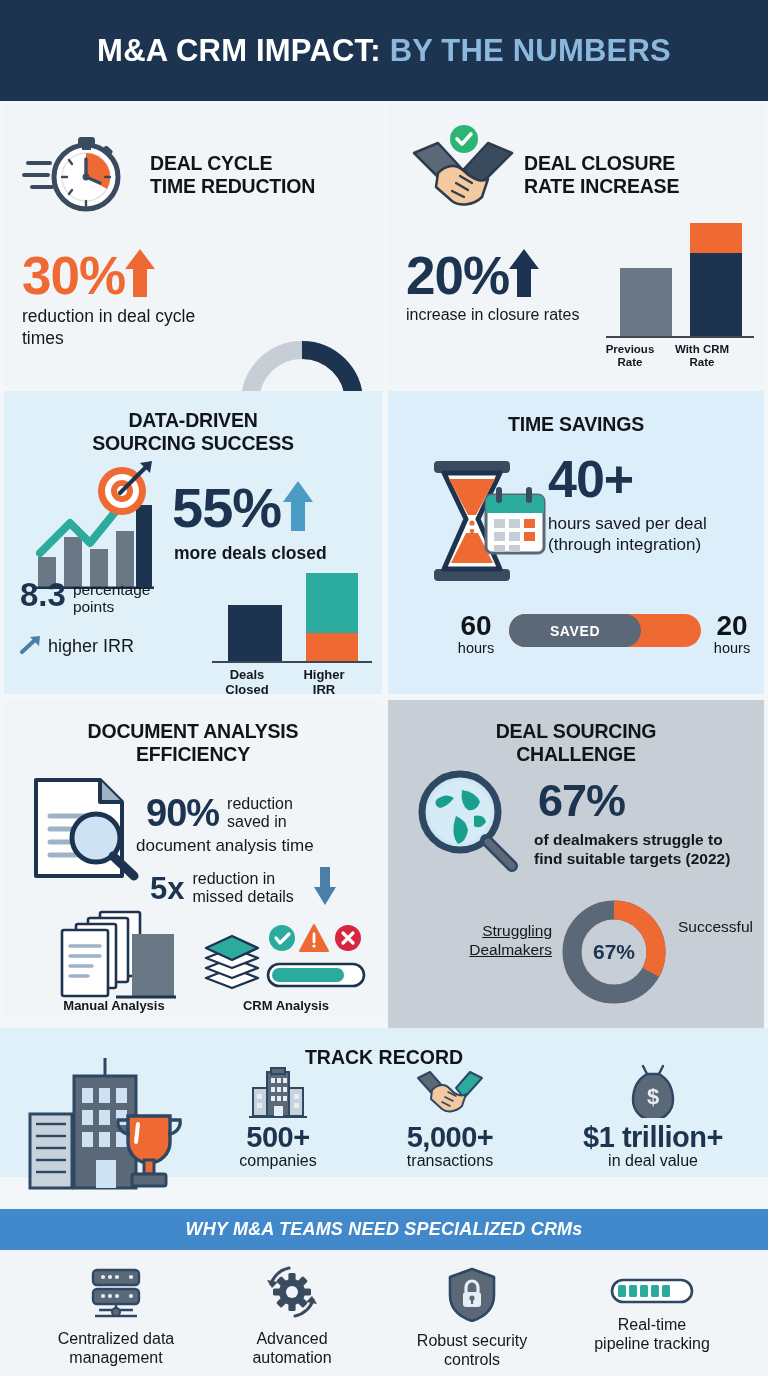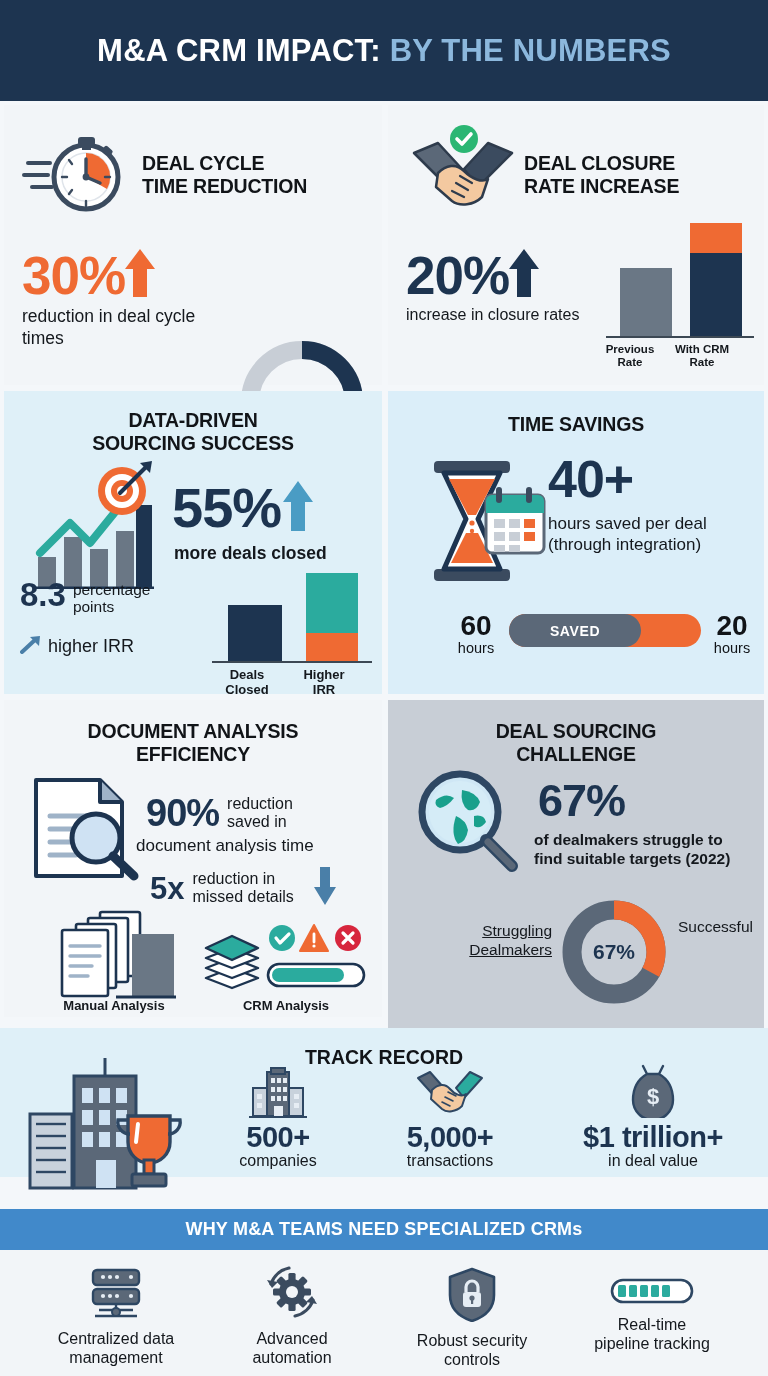--- a/index.html
+++ b/index.html
@@ -26,30 +26,30 @@
   
   .panel{position:absolute;box-sizing:border-box;}
   .p1{left:4px;  top:105px; width:378px; height:280px; background:#f2f5f8;}
   .p2{left:388px;top:105px; width:376px; height:280px; background:#f2f5f8;}
   .p3{left:4px;  top:391px; width:378px; height:303px; background:#dff0f8;}
   .p4{left:388px;top:391px; width:376px; height:303px; background:#dbeef9;}
   .p5{left:4px;  top:700px; width:378px; height:317px; background:#f2f5f8;}
   .p6{left:388px;top:700px; width:376px; height:383px; background:#c8ced6;}
   .p7{left:0px;  top:1028px;width:768px; height:149px; background:#dff0f8;}
   .p8bar{left:0px;top:1209px;width:768px;height:41px; background:#4189ca;
-         display:flex;align-items:center;justify-content:center;}
+         display:flex;align-items:center;justify-content:center;font-style:italic;}
   .p8{left:0px;  top:1250px;width:768px; height:126px; background:#f2f5f8;}
 
   .ptitle{
     font-size:19.5px;font-weight:bold;color:#111418;line-height:1.18;
     text-align:center;letter-spacing:-.2px;
   }
 
   
-  .p1-head{position:absolute;left:0;top:22px;width:378px;display:flex;align-items:center;gap:16px;padding-left:18px;box-sizing:border-box;}
+  .p1-head{position:absolute;left:0;top:22px;width:378px;display:flex;align-items:center;gap:24px;padding-left:18px;box-sizing:border-box;}
   .p1-title{text-align:left;}
   .p1-big{position:absolute;left:18px;top:142px;display:flex;align-items:center;}
   .bignum{font-size:53px;font-weight:bold;line-height:1;letter-spacing:-1px;}
   .orange{color:#ef6a33;}
   .navy{color:#1d3450;}
   .p1-sub{position:absolute;left:18px;top:200px;width:200px;font-size:17.5px;color:#14181d;line-height:1.28;}
   .donut-wrap{position:absolute;left:229px;top:228px;}
   .donut-label{position:absolute;left:0;top:0;width:138px;height:138px;display:flex;align-items:center;justify-content:center;
     font-size:20px;font-weight:bold;color:#1d3450;}
 

